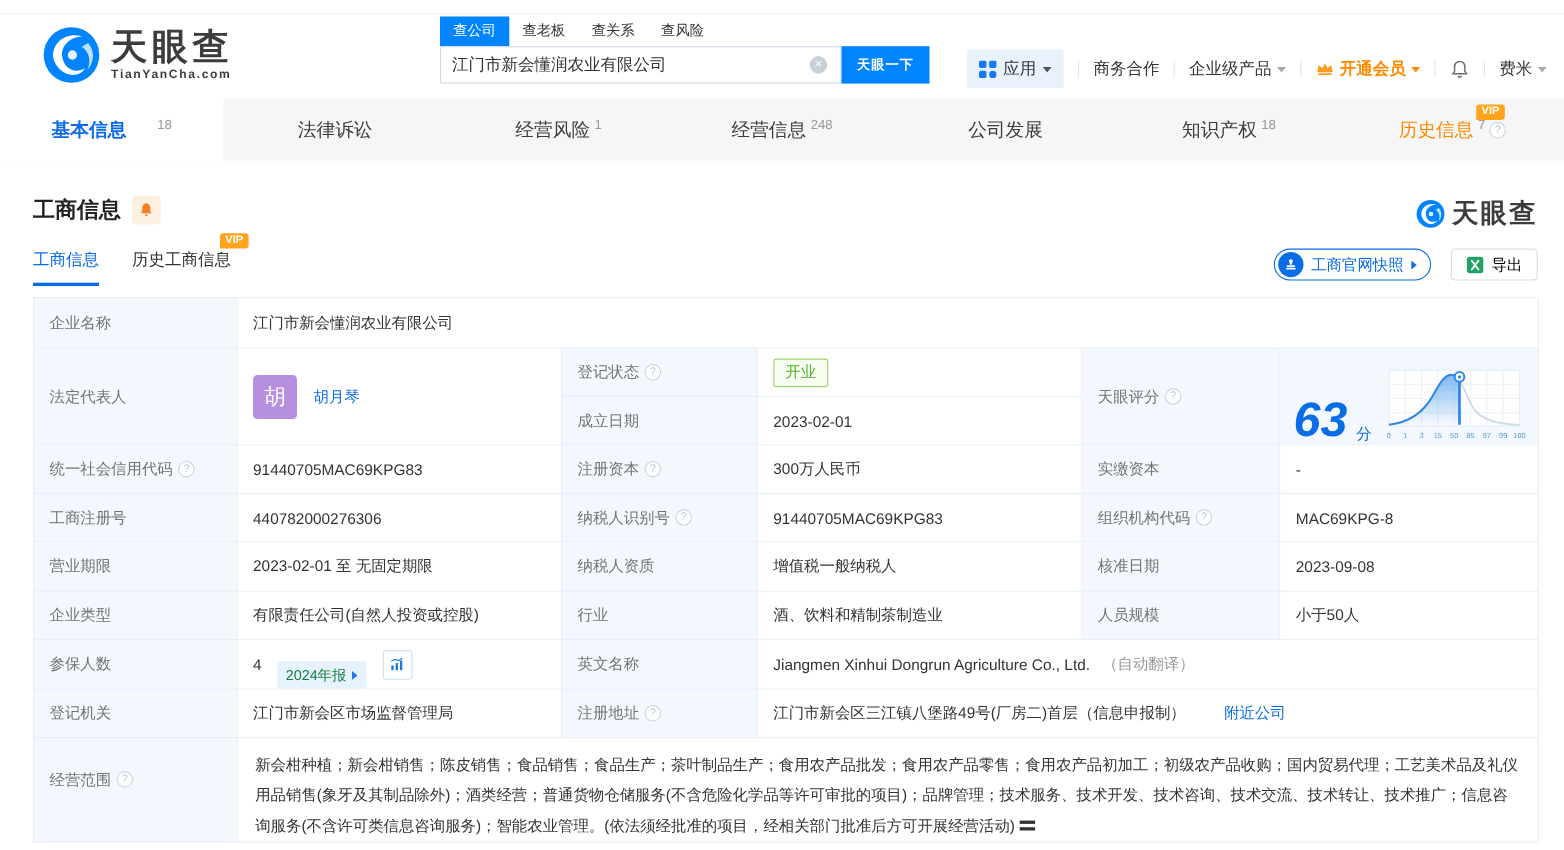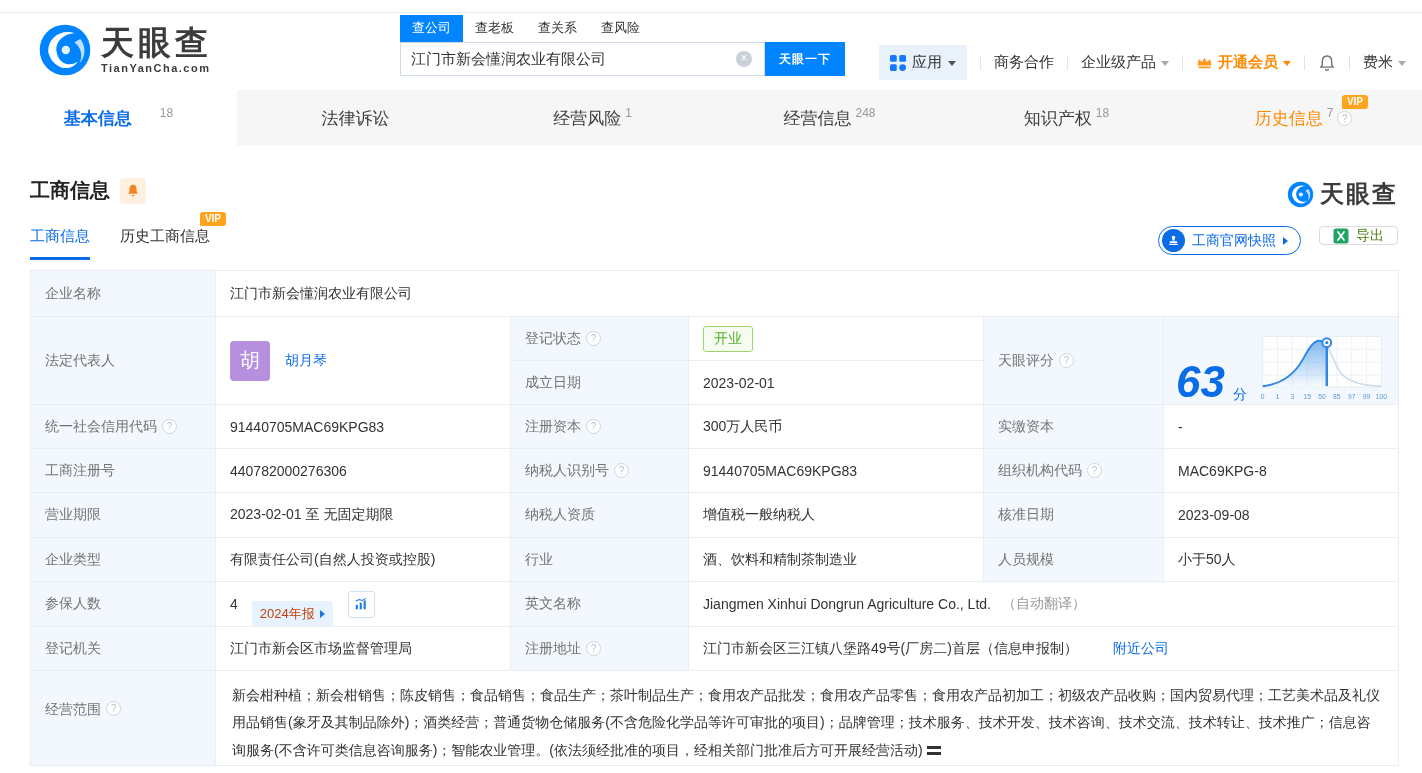--- a/index.html
+++ b/index.html
@@ -67,39 +67,39 @@
   .subtabs { position:absolute; top:227px; left:30px; display:flex; gap:30px; }
   .subtab { font-size:15px; color:#333; padding-bottom:11px; position:relative; cursor:pointer; }
   .subtab.active { color:#0b6ce8; border-bottom:3px solid #0b6ce8; }
   .subtab .vip-badge { position:absolute; top:-15px; right:-16px; }
 
   .actions { position:absolute; top:226px; right:24px; display:flex; gap:18px; }
   .snapshot-btn { height:29px; border:1px solid #0b6ce8; border-radius:15px; background:#fff; color:#0b6ce8;
     font-size:14px; display:flex; align-items:center; gap:7px; padding:0 12px 0 3px; cursor:pointer; font-family:inherit; }
   .stamp-circle { width:23px; height:23px; border-radius:50%; background:#0b6ce8; display:flex; align-items:center; justify-content:center; }
   .arrow-r { width:0; height:0; border-top:4px solid transparent; border-bottom:4px solid transparent; border-left:5px solid #0b6ce8; }
-  .export-btn { height:19px; border:1px solid #dcdcdc; border-radius:4px; background:#fff; color:#4d7c0f;
+  .export-btn { height:29px; border:1px solid #dcdcdc; border-radius:4px; background:#fff; color:#000000;
     font-size:14px; display:flex; align-items:center; gap:7px; padding:0 13px; cursor:pointer; font-family:inherit; }
 
   
   .biz-table { position:absolute; top:270px; left:30px; width:1368px; display:grid;
     grid-template-columns:185px 295px 178px 295px 180px 235px;
     grid-template-rows:46px 44px 44px 44px 44px 45px 44px 45px 44px 95px;
     border-top:1px solid #e8eef4; border-left:1px solid #e8eef4; font-size:14px; }
   .cell { border-right:1px solid #e8eef4; border-bottom:1px solid #e8eef4; padding:0 14px;
     display:flex; align-items:center; gap:5px; overflow:hidden; }
   .lbl { background:#f2f8fd; color:#737373; }
   .val { background:#fff; color:#333; }
   .blue-bg { background:#f2f8fd; }
   .link { color:#0b6ce8; cursor:pointer; }
   .note { color:#999; margin-left:6px; }
   .avatar { width:40px; height:40px; background:#b68fdf; border-radius:4px; color:#fff; font-size:20px;
     display:flex; align-items:center; justify-content:center; flex:none; margin-right:10px; cursor:pointer; }
   .status-badge { border:1px solid #9ed56f; background:#f6fcf0; color:#54b02c; padding:3px 10px; border-radius:3px; }
-  .report-badge { background:#e6f2fd; color:#c2410c; font-size:13px; padding:4px 8px; border-radius:3px;
+  .report-badge { background:#e6f2fd; color:#15803d; font-size:13px; padding:4px 8px; border-radius:3px;
     display:flex; align-items:center; gap:5px; margin-left:9px; cursor:pointer;margin-top:20px; }
   .arrow-r-sm { width:0; height:0; border-top:4px solid transparent; border-bottom:4px solid transparent; border-left:5px solid #1a7ae0; }
   .report-icon-btn { width:27px; height:27px; border:1px solid #cfe0f0; border-radius:3px; display:flex;
     align-items:center; justify-content:center; margin-left:10px; cursor:pointer; background:#fff; }
   .scope-val { display:block; padding:11px 16px; line-height:1.95; align-items:flex-start; }
   .collapse-glyph { display:inline-block; width:14px; height:9px; border-top:3px solid #333; border-bottom:3px solid #333; vertical-align:middle; margin-left:4px; }
 
   .score-cell { display:flex; align-items:flex-end; padding:0 6px 0 12px; gap:8px; }
   .score-num { font-size:44px; font-weight:bold; font-style:italic; color:#0b6ce8; line-height:1; }
   .score-unit { font-size:14px; color:#0b6ce8; margin-top:16px; }
@@ -191,20 +191,23 @@
   <div class="nav-tab">
     <span class="t">法律诉讼</span>
   </div>
   <div class="nav-tab">
     <span class="t">经营风险</span>
     <span class="cnt">1</span>
   </div>
   <div class="nav-tab">
     <span class="t">经营信息</span>
     <span class="cnt">248</span>
+  </div>
+  <div class="nav-tab">
+    <span class="t">公司发展</span>
   </div>
   <div class="nav-tab">
     <span class="t">知识产权</span>
     <span class="cnt">18</span>
   </div>
   <div class="nav-tab history">
     <span class="vip-badge">VIP</span>
     <span class="t">历史信息</span>
     <span class="cnt">7</span>
     <span class="help"></span>

